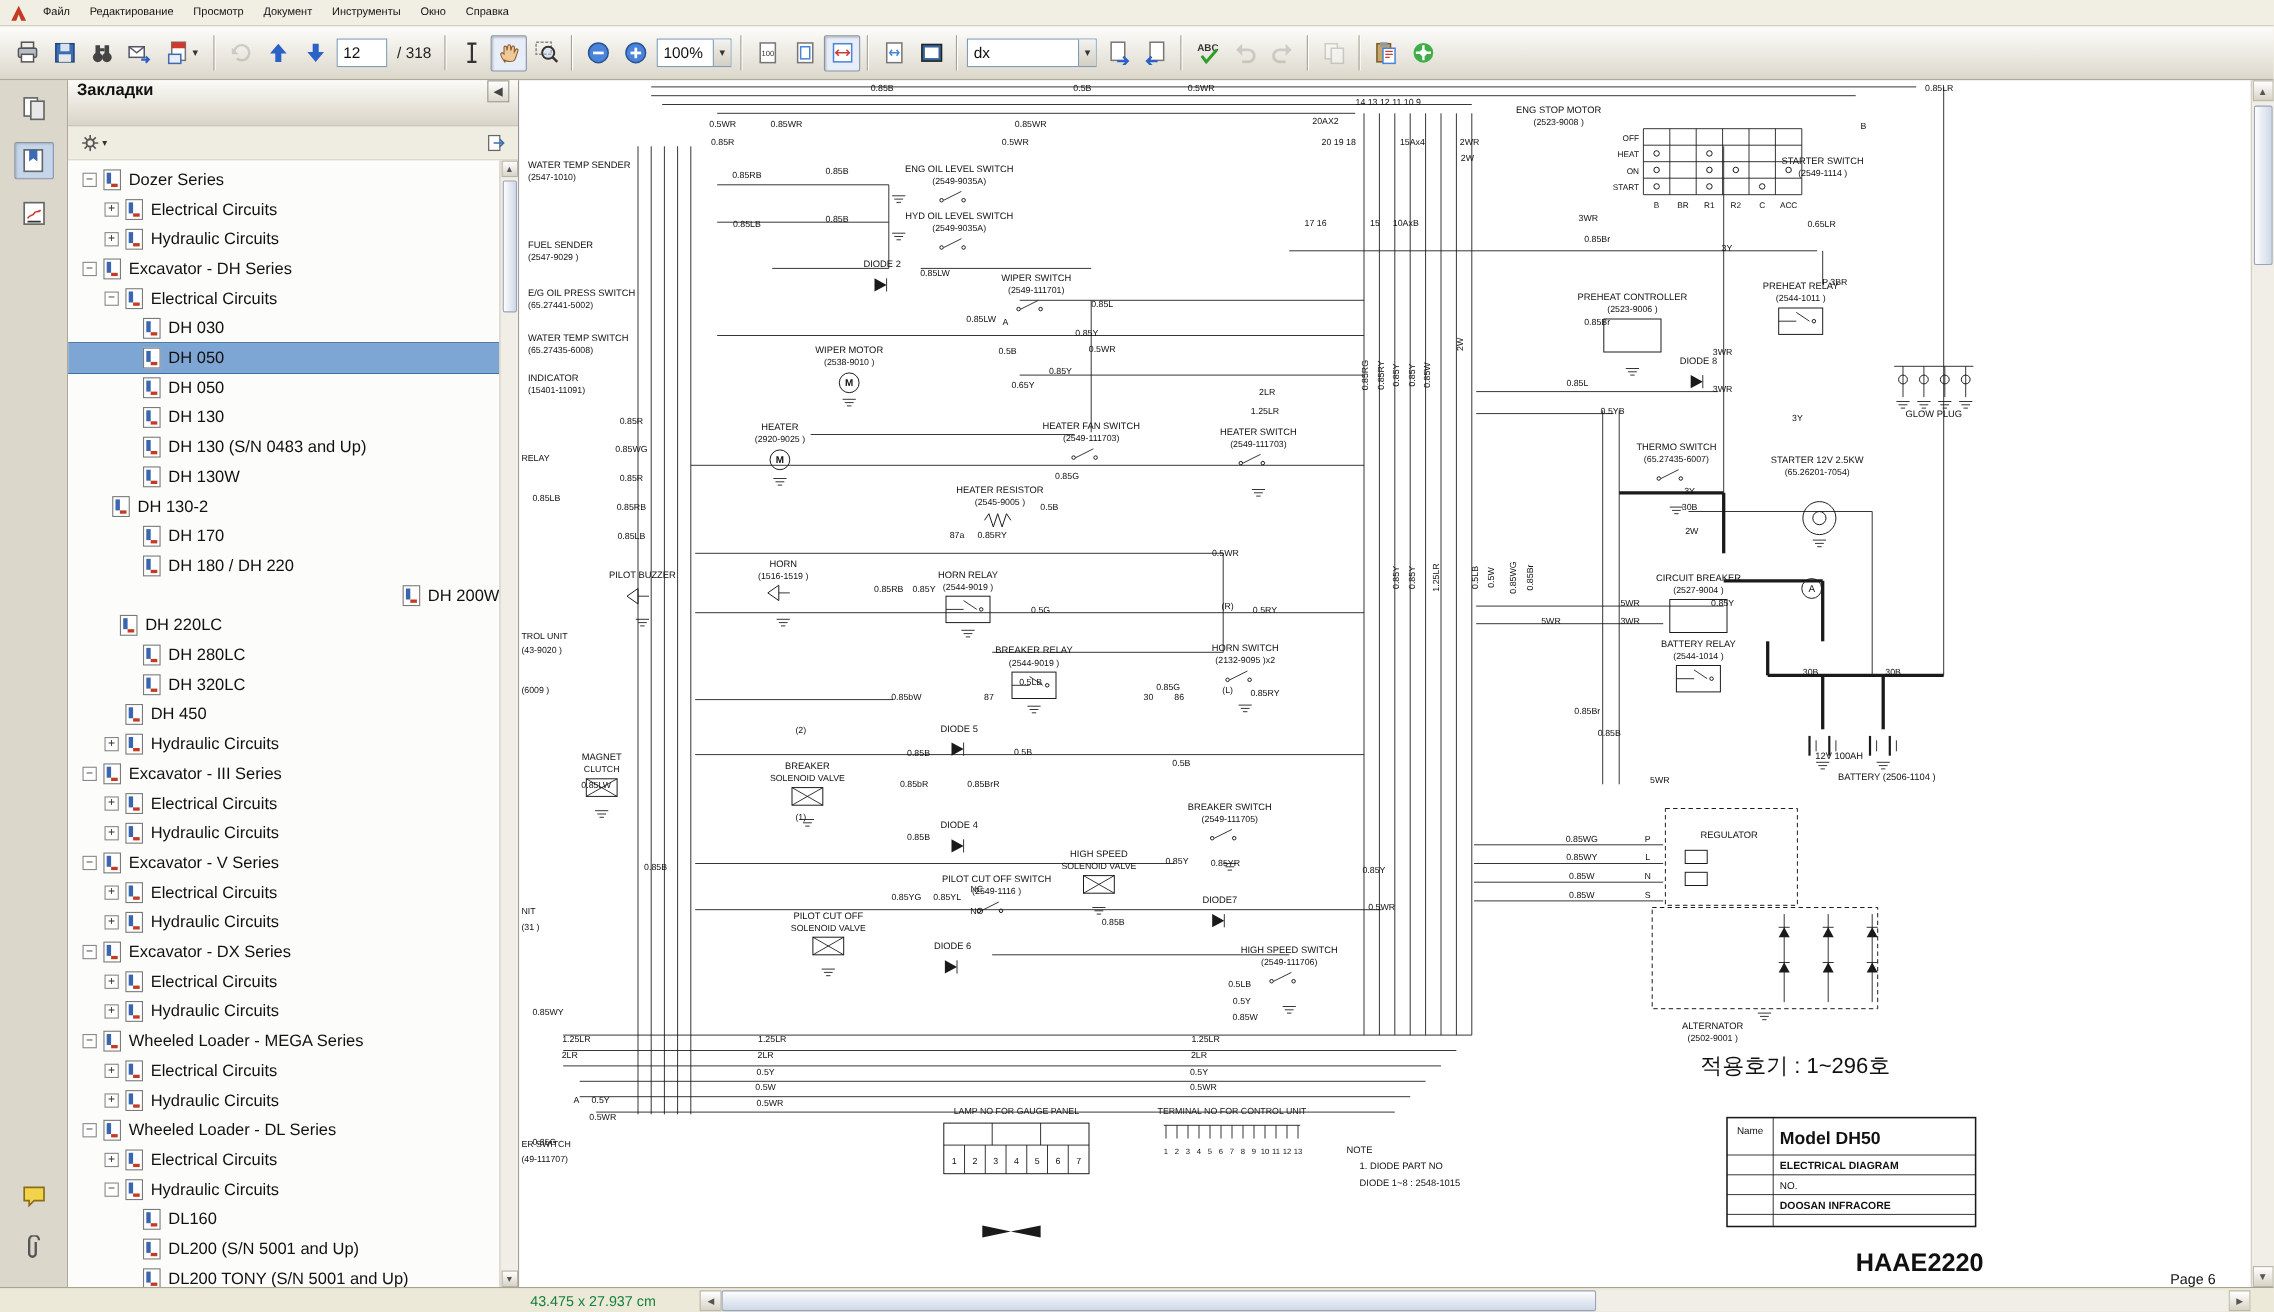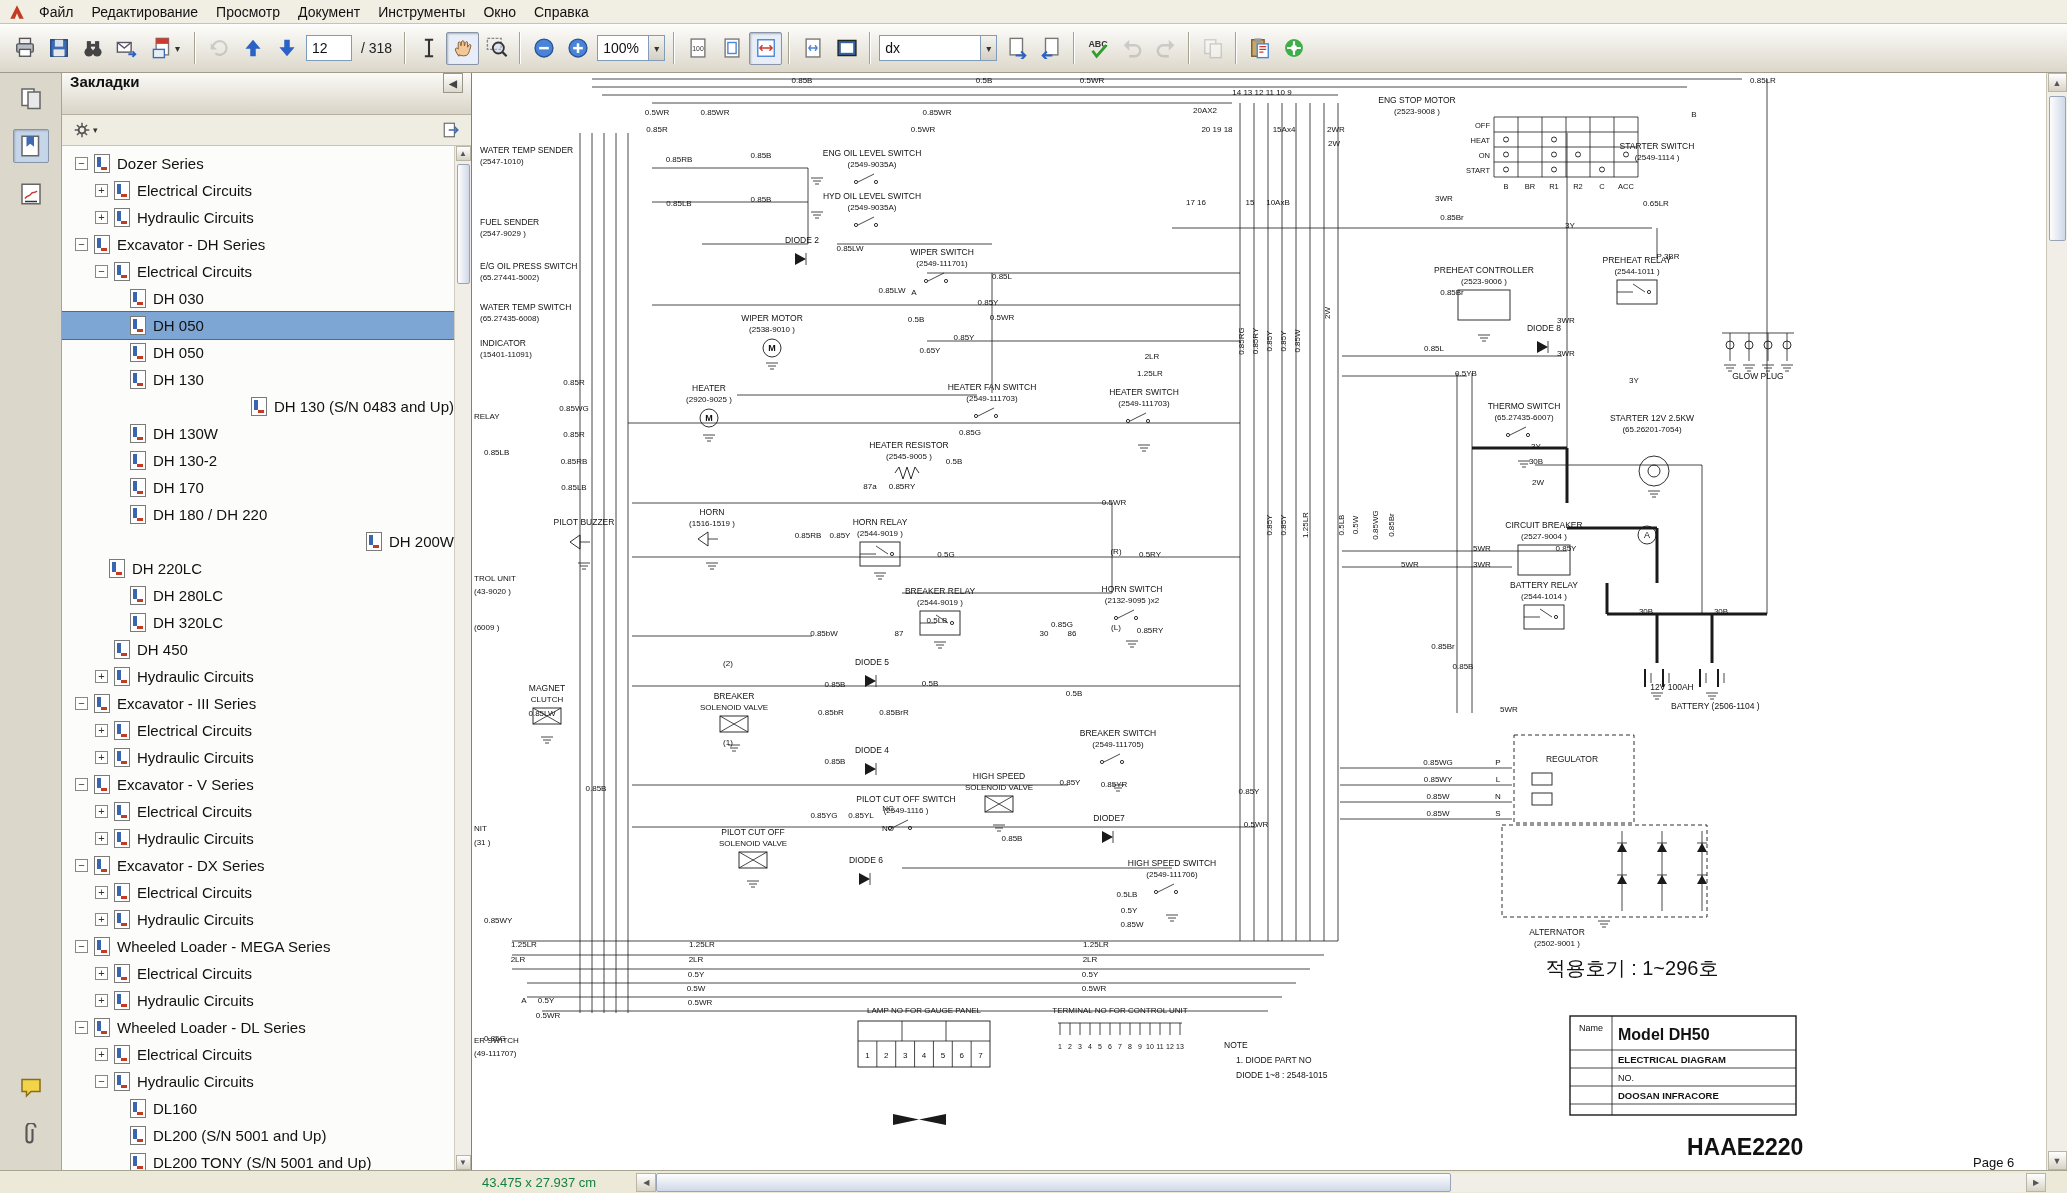--- a/index.html
+++ b/index.html
@@ -4,21 +4,21 @@
 <style>
 *{margin:0;padding:0;box-sizing:border-box}
 html,body{width:2067px;height:1193px;overflow:hidden}
 body{font-family:"Liberation Sans",sans-serif;background:#ece9d8;position:relative;font-size:14px;color:#111}
 .app{width:2067px;height:1193px;display:flex;flex-direction:column}
 
 .menubar{height:24px;background:#f1efe4;border-bottom:1px solid #c6c2b4;display:flex;align-items:center;padding-left:4px}
 .applogo{width:18px;height:18px;margin:0 4px;display:flex}
 .applogo svg{width:18px;height:18px}
 .menu-items{display:flex;height:100%;align-items:center}
-.menu-item{padding:2px 9px;font-size:14px;cursor:default}
+.menu-item{padding:2px 9px;font-size:10px;cursor:default}
 
 .toolbar{height:49px;background:linear-gradient(#fdfdfb,#dcd7ca);border-bottom:1px solid #a09c8c;display:flex;align-items:center;padding:0 8px;gap:1px}
 .tbtn{width:33px;height:33px;display:flex;align-items:center;justify-content:center;border:1px solid transparent;border-radius:2px;position:relative}
 .tbtn svg{width:22px;height:22px}
 .tbtn.withcaret{width:44px}
 .tbtn .caret{font-size:10px;color:#333;margin-left:1px}
 .tbtn.active{border:1px solid #8a94a8;background:#e8eef7;box-shadow:inset 1px 1px 2px rgba(0,0,0,.25)}
 .tbtn.disabled{opacity:.4}
 .tsep{width:2px;height:32px;margin:0 5px;border-left:1px solid #a8a292;border-right:1px solid #fff}
 .tcombo{height:26px;border:1px solid #7f9db9;background:#fff;display:flex;align-items:center;padding-left:5px;font-size:14px;margin:0 2px}
@@ -374,29 +374,29 @@
               <span class="bmlabel">DH 050</span>
             </div>
             <div class="bmrow" style="padding-left: 68px;">
               <span class="bmicon"></span>
               <span class="bmlabel">DH 050</span>
             </div>
             <div class="bmrow" style="padding-left: 68px;">
               <span class="bmicon"></span>
               <span class="bmlabel">DH 130</span>
             </div>
-            <div class="bmrow" style="padding-left: 68px; justify-content: flex-end;">
+            <div class="bmrow" style="padding-left: 68px;">
               <span class="bmicon"></span>
               <span class="bmlabel">DH 130 (S/N 0483 and Up)</span>
             </div>
             <div class="bmrow" style="padding-left: 68px;">
               <span class="bmicon"></span>
               <span class="bmlabel">DH 130W</span>
             </div>
-            <div class="bmrow" style="padding-left: 68px;">
+            <div class="bmrow" style="padding-left: 40px;">
               <span class="bmicon"></span>
               <span class="bmlabel">DH 130-2</span>
             </div>
             <div class="bmrow" style="padding-left: 68px;">
               <span class="bmicon"></span>
               <span class="bmlabel">DH 170</span>
             </div>
             <div class="bmrow" style="padding-left: 68px;">
               <span class="bmicon"></span>
               <span class="bmlabel">DH 180 / DH 220</span>

